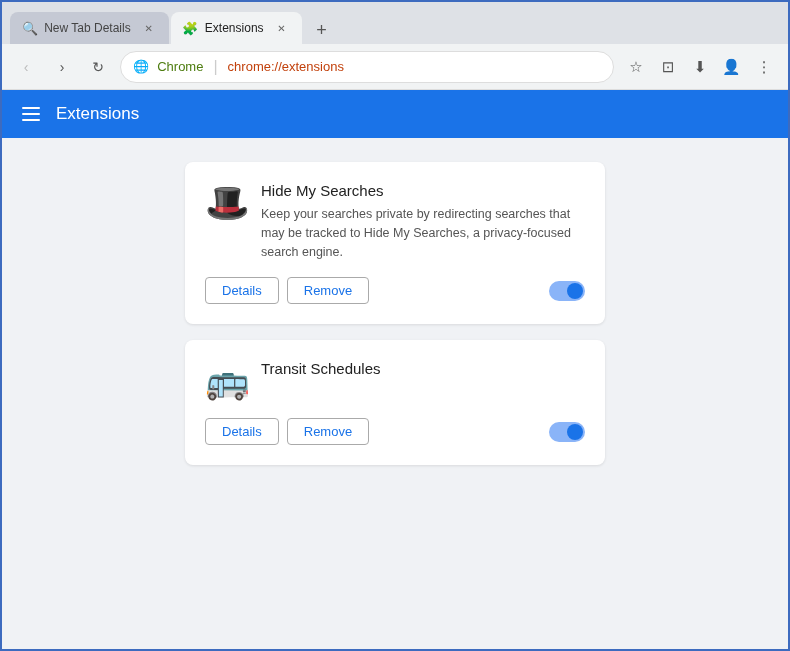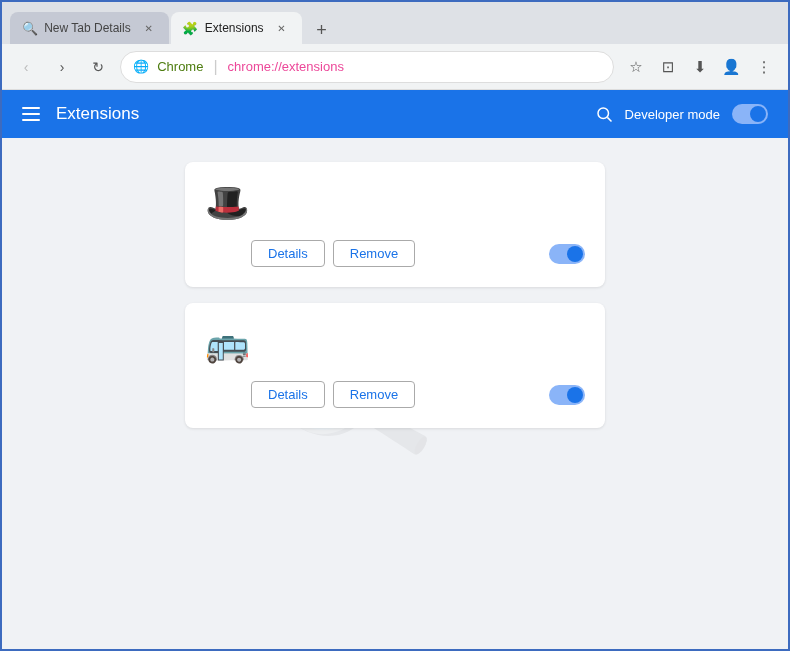--- a/index.html
+++ b/index.html
@@ -138,21 +138,21 @@
       color: #4d7c0f;
       font-size: 13px;
     }
 
     .address-separator {
       color: #ccc;
       margin: 0 2px;
     }
 
     .address-path {
-      color: #ec4899;
+      color: #c2410c;
       font-size: 13px;
       font-weight: 500;
     }
 
     .toolbar-actions {
       display: flex;
       align-items: center;
       gap: 4px;
     }
 
@@ -331,21 +331,20 @@
     .ext-desc {
       font-size: 12.5px;
       color: #555;
       line-height: 1.5;
     }
 
     .ext-card-bottom {
       display: flex;
       align-items: center;
       justify-content: space-between;
-      margin-left: 46px;
     }
 
     .ext-card-buttons {
       display: flex;
       gap: 8px;
     }
 
     .ext-btn {
       padding: 5px 16px;
       border: 1px solid #aaa;
@@ -447,63 +446,56 @@
 
   <div class="ext-header">
     <div class="ext-header-left">
       <div class="hamburger">
         <span></span>
         <span></span>
         <span></span>
       </div>
       <span class="ext-title">Extensions</span>
     </div>
-    <div class="ext-header-right">
-      <svg class="search-icon-svg" viewBox="0 0 24 24">
-        <circle cx="11" cy="11" r="7"></circle>
-        <line x1="16.5" y1="16.5" x2="22" y2="22"></line>
-      </svg>
-      <span class="dev-mode-label">Developer mode</span>
-      <div class="toggle">
-        <div class="toggle-track on">
-          <div class="toggle-thumb"></div>
-        </div>
-      </div>
-    </div>
   </div>
 
   <div class="ext-content">
 
     <div class="watermark">
       <div class="watermark-content">
         <span class="watermark-icon">🔍</span>
         <span class="watermark-text">ris</span>
       </div>
     </div>
 
     <div class="ext-card">
       <div class="ext-card-top">
         <div class="ext-icon">🎩</div>
+        <div class="ext-info">
+          <div class="ext-name">Hide My Searches</div>
+          <div class="ext-desc">Keep your searches private by redirecting searches that may be tracked to Hide My Searches, a privacy-focused search engine.</div>
+        </div>
       </div>
       <div class="ext-card-bottom">
         <div class="ext-card-buttons">
           <button class="ext-btn">Details</button>
           <button class="ext-btn">Remove</button>
         </div>
         <div class="inline-toggle">
           <div class="inline-toggle-track"></div>
           <div class="inline-toggle-thumb"></div>
         </div>
       </div>
     </div>
 
     <div class="ext-card">
       <div class="ext-card-top">
         <div class="ext-icon">🚌</div>
         <div class="ext-info">
+          <div class="ext-name">Transit Schedules</div>
         </div>
       </div>
       <div class="ext-card-bottom">
         <div class="ext-card-buttons">
           <button class="ext-btn">Details</button>
           <button class="ext-btn">Remove</button>
         </div>
         <div class="inline-toggle">
           <div class="inline-toggle-track"></div>
           <div class="inline-toggle-thumb"></div>

